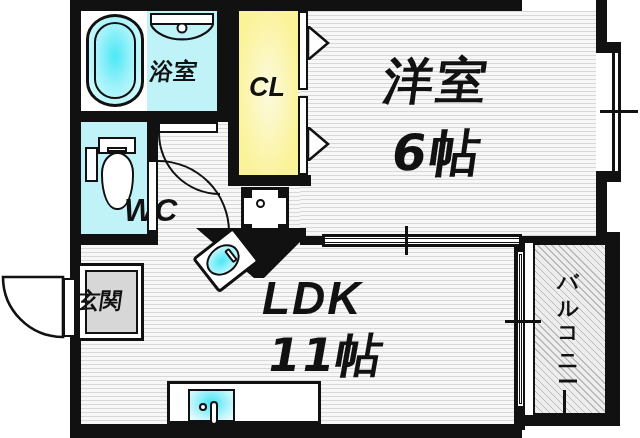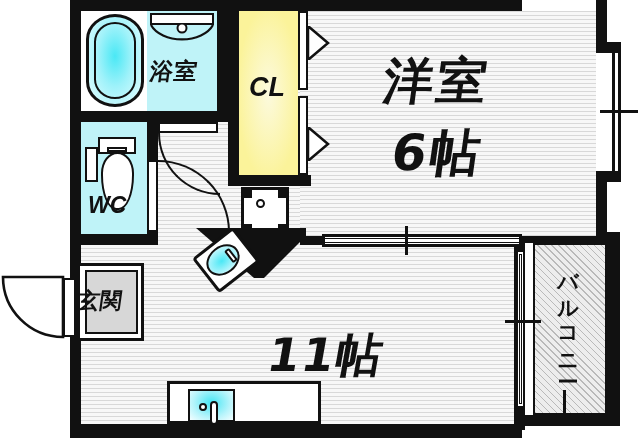--- a/index.html
+++ b/index.html
@@ -56,21 +56,21 @@
     user-select: none;
   }
   .lbl-jp { font-family: "DejaVu Sans", sans-serif; font-style: normal; font-weight: bold; }
   .lbl-lat { font-family: Liberation Sans, sans-serif; font-style: italic; font-weight: bold; }
 
   #t-yoshitsu   { font-size: 50px; letter-spacing: 3px; }
   #t-yoshitsu-n { font-size: 50px; letter-spacing: 3px; }
   #t-ldk        { font-size: 46px; letter-spacing: 2px; }
   #t-ldk-n      { font-size: 46px; letter-spacing: 2px; }
   #t-yokushitsu { font-size: 23px; letter-spacing: 1px; }
-  #t-wc         { font-size: 23px; }
+  #t-wc         { font-size: 32px; margin-left: 36px; }
   #t-cl         { font-size: 27px; }
   #t-genkan     { font-size: 22px; letter-spacing: 0px; }
   .balcony-txt {
     font-family: "DejaVu Sans", sans-serif;
     font-size: 21px;
     font-weight: bold;
     color: #111;
     writing-mode: vertical-rl;
     text-orientation: upright;
     letter-spacing: 4px;
@@ -187,20 +187,21 @@
 
   <div class="abs arc" style="left:158px; top:160px; width:72px; height:72px; border-radius:0 100% 0 0; border-left:0; border-bottom:0;"></div>
 
   <div class="abs outline" style="left:241px; top:187px; width:48px; height:48px; border-width:3px;"></div>
   <div class="abs wall" style="left:244px; top:190px; width:8px; height:8px;"></div>
   <div class="abs wall" style="left:278px; top:190px; width:8px; height:8px;"></div>
   <div class="abs wall" style="left:244px; top:224px; width:8px; height:8px;"></div>
   <div class="abs wall" style="left:278px; top:224px; width:8px; height:8px;"></div>
   <div class="abs" style="left:256px; top:199px; width:9px; height:9px; border:2.5px solid #111; border-radius:50%; box-sizing:border-box;"></div>
 
+  <div class="abs lbl lbl-lat" id="t-ldk" style="left:262px; top:275px;">LDK</div>
   <div class="abs lbl lbl-jp" id="t-ldk-n" style="left:268px; top:332px; transform: skewX(-10deg);">11帖</div>
 
   <svg class="abs" width="110" height="72" style="left:196px; top:228px;">
     <polygon points="0,0 110,0 110,8 68,50 58,50 0,0" fill="#111111"></polygon>
   </svg>
   <div class="abs" style="left:200px; top:238px; width:52px; height:44px; transform: rotate(-38deg); transform-origin: 50% 50%; border:3px solid #111; box-sizing:border-box; background:#ffffff; border-radius:4px;"></div>
   <div class="abs sink-basin" style="left:205px; top:246px; width:36px; height:28px; transform: rotate(-38deg); transform-origin:50% 50%;"></div>
   <div class="abs" style="left:228px; top:248px; width:6px; height:15px; transform: rotate(-38deg); background:#ffffff; border:2px solid #111; box-sizing:border-box; border-radius:2px;"></div>
 
   <div class="abs wall" style="left:300px; top:236px; width:22px; height:9px;"></div>

